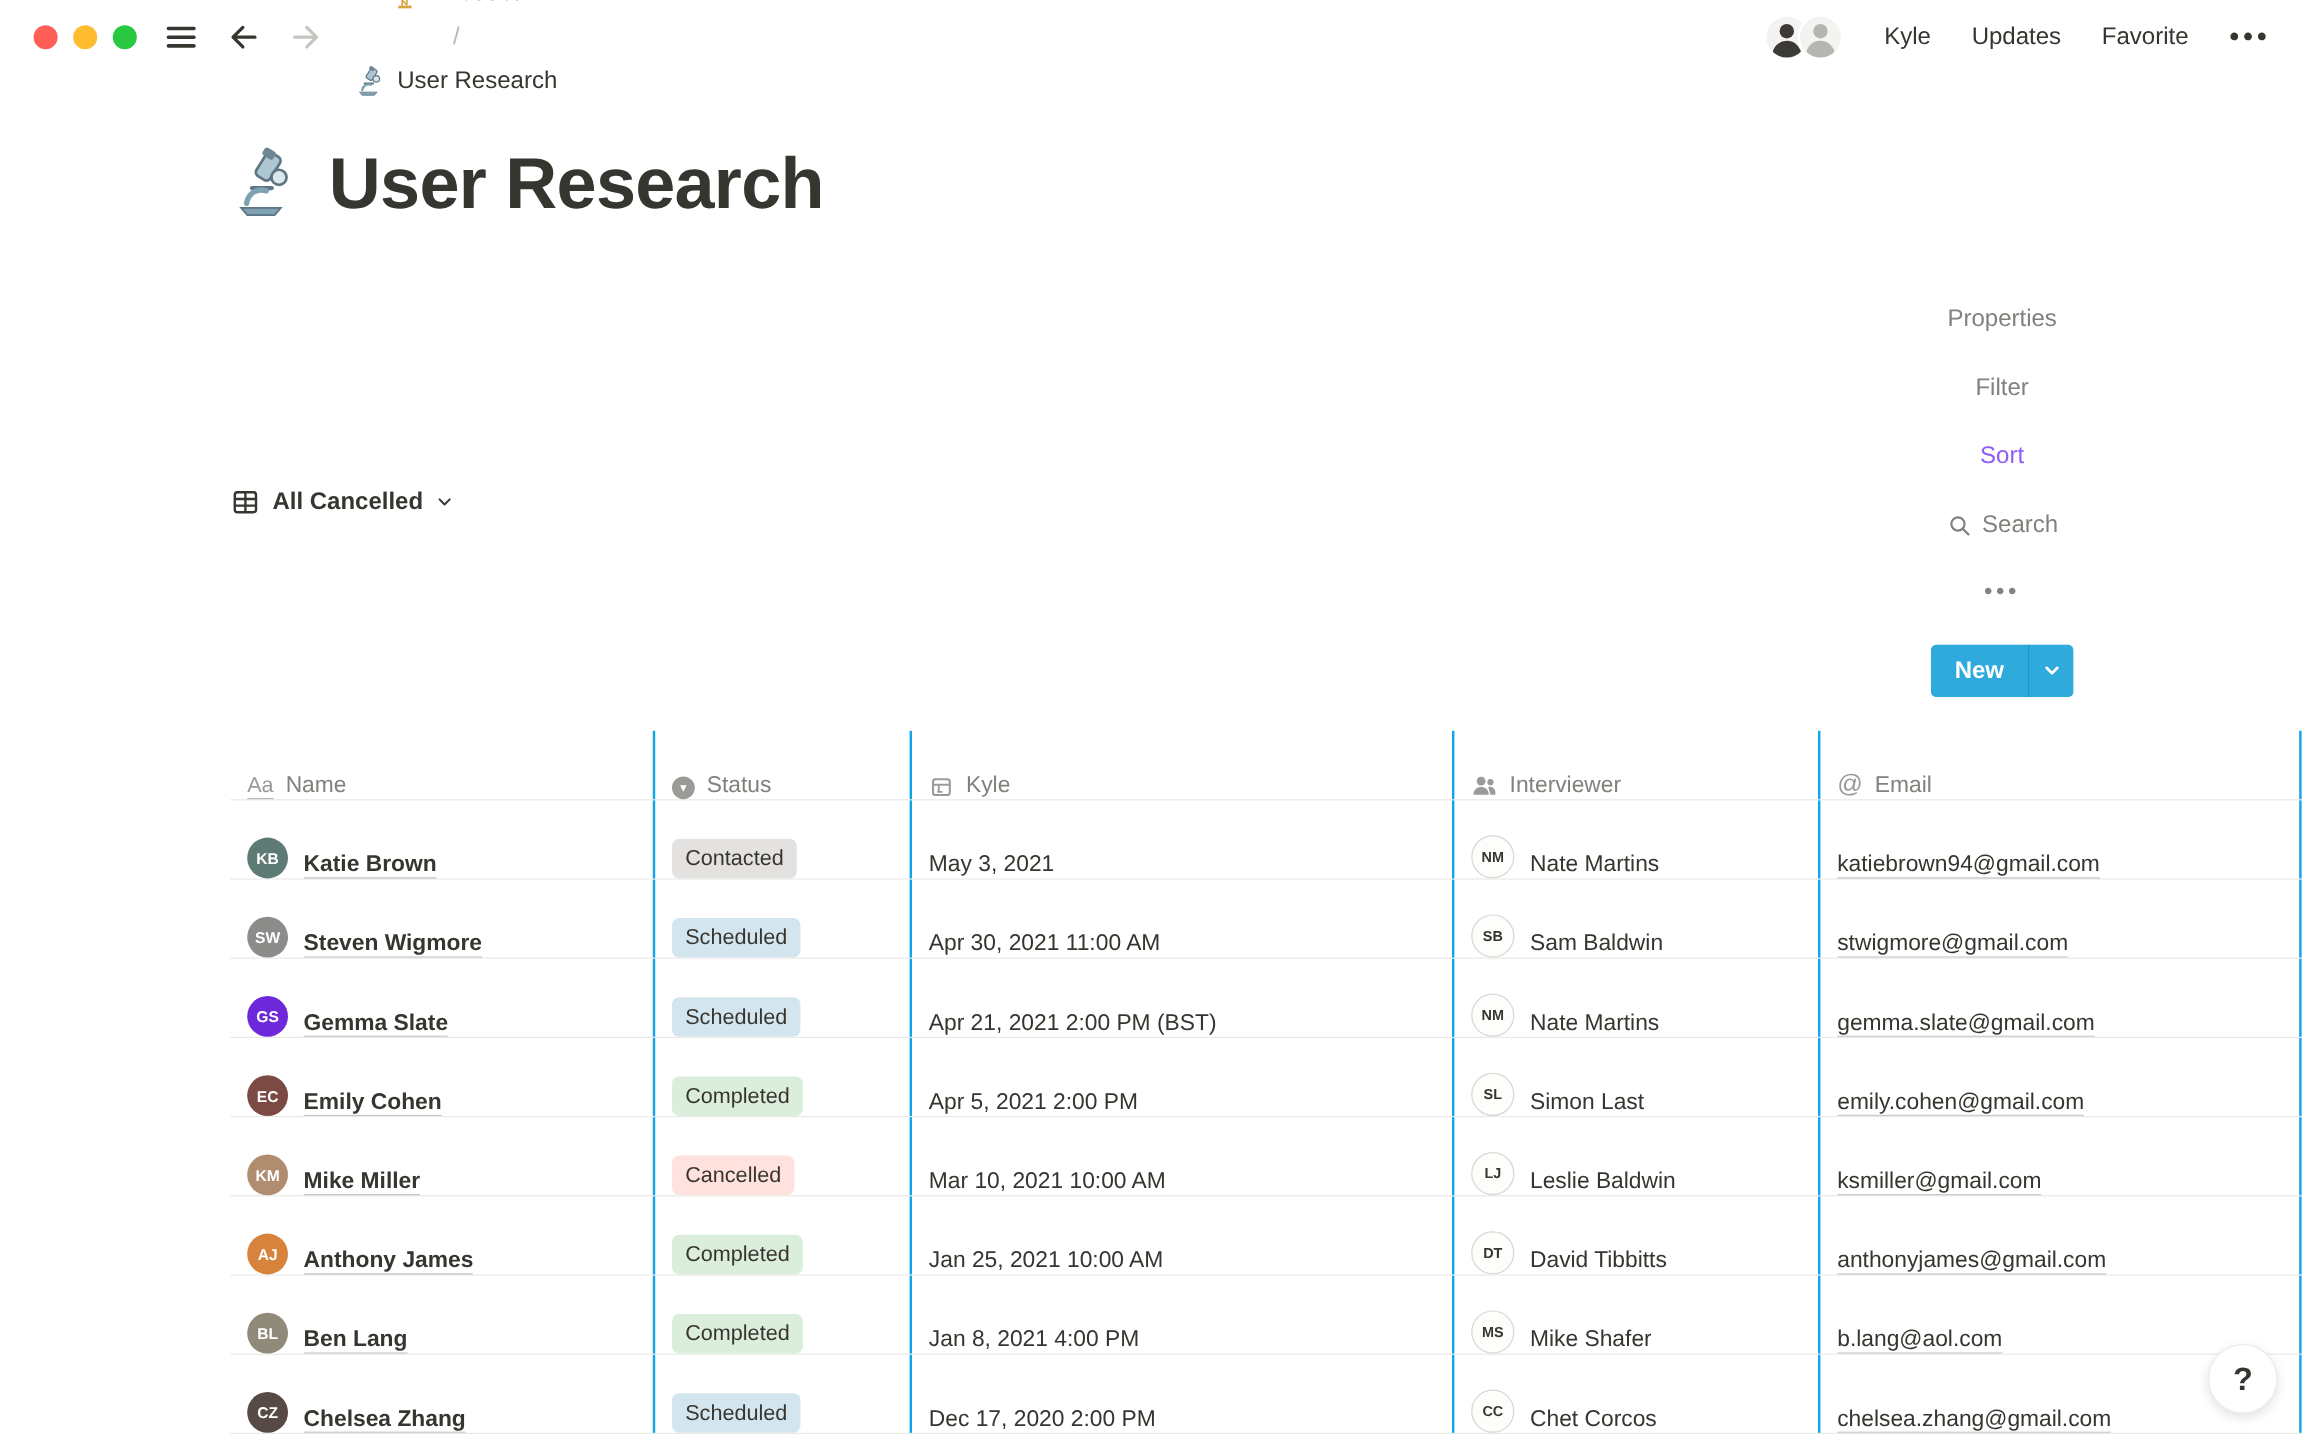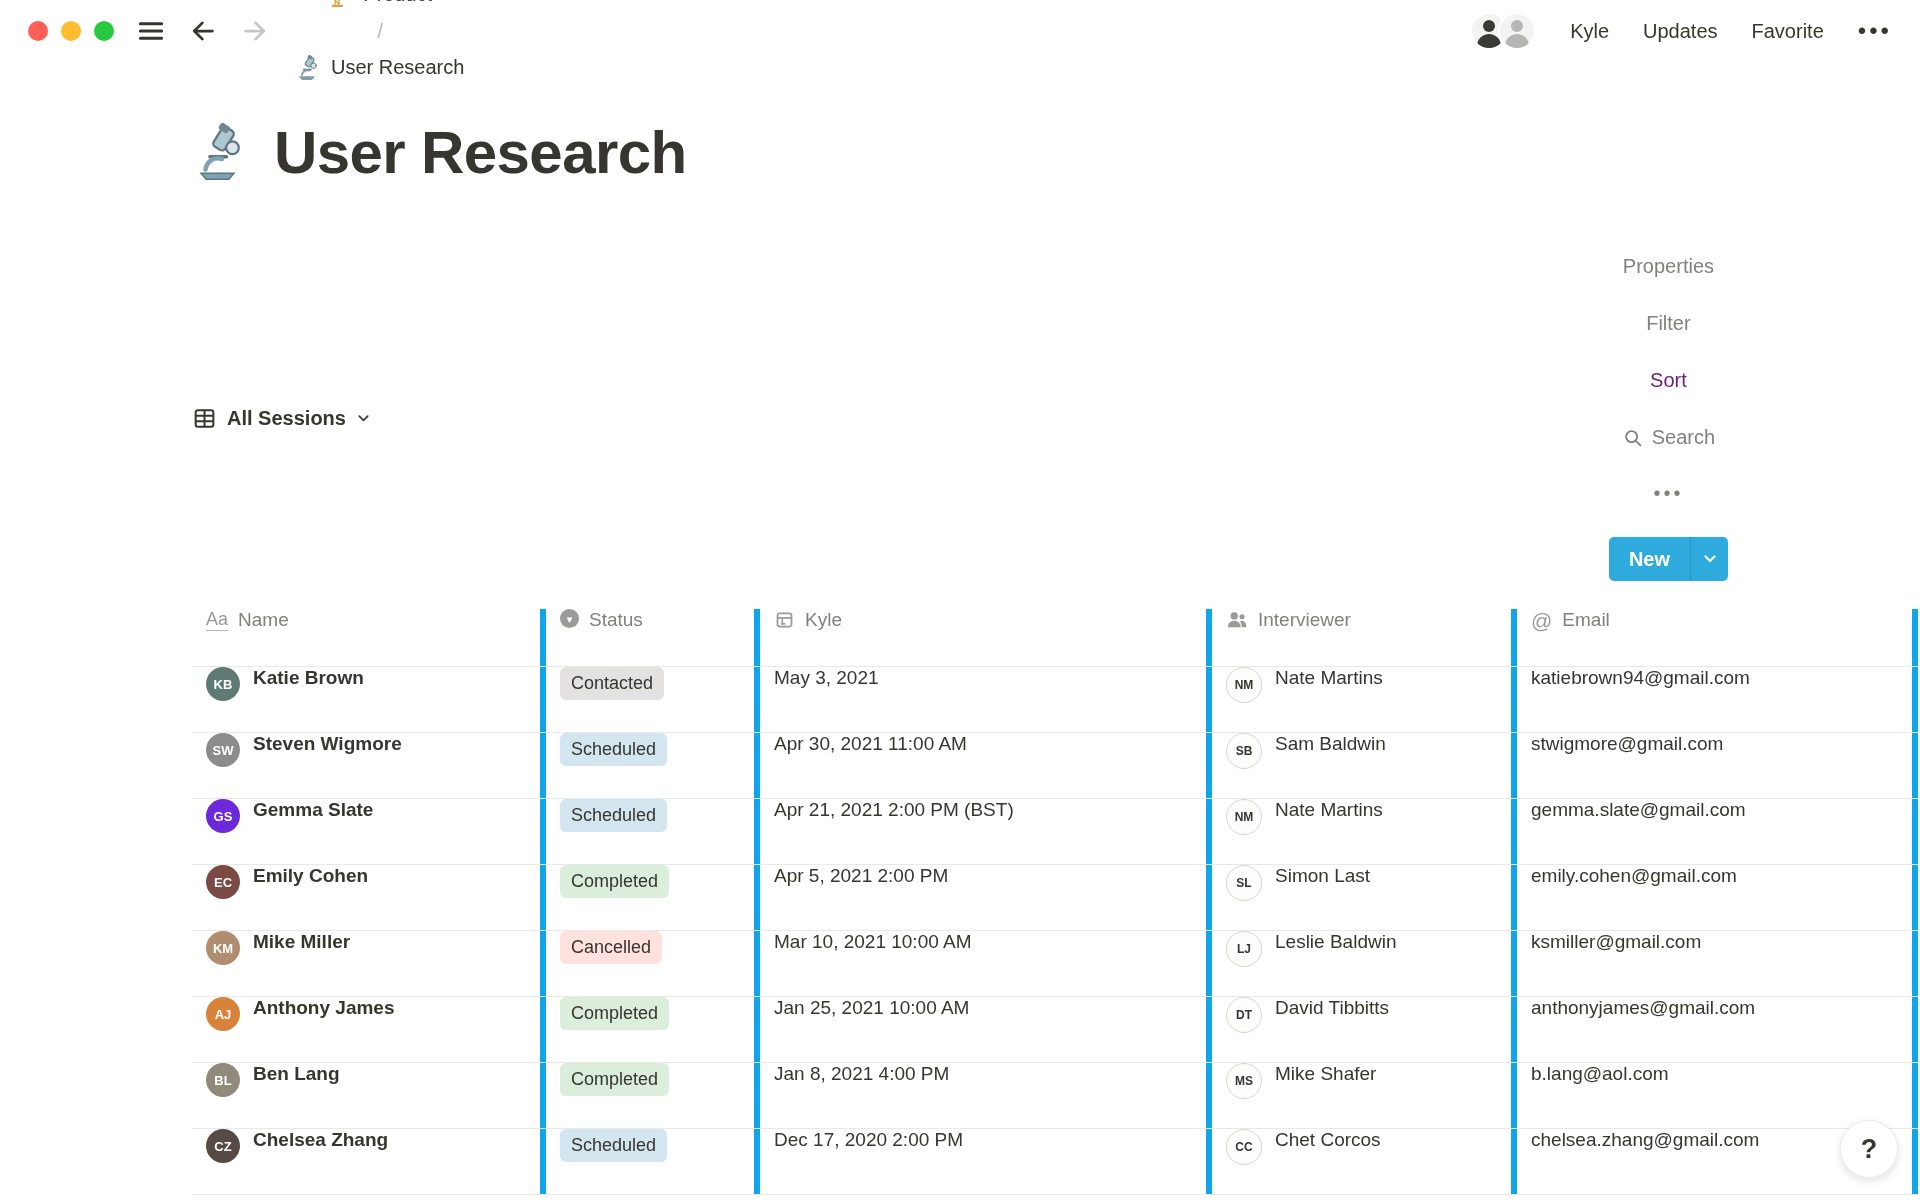--- a/index.html
+++ b/index.html
@@ -42,21 +42,21 @@
   .toolbar-right { margin-left:auto; display:flex; align-items:center; gap:34px; font-size:20px; color:#82817D;flex-direction:column; }
   .tool-item { display:flex; align-items:center; gap:8px; cursor:pointer; }
   .new-btn { display:flex; height:44px; border-radius:5px; overflow:hidden; cursor:pointer; }
   .new-main { display:flex; align-items:center; padding:0 20px; color:#fff; font-size:20px; font-weight:700; }
   .new-chevron { width:38px; display:flex; align-items:center; justify-content:center;
     border-left:1px solid rgba(9,71,97,0.22); }
 
   
   .db-table { width:1726px; margin-top:28px; }
   .grid-row { display:grid; grid-template-columns:354px 214px 452px 305px 401px; }
-  .cell { display:flex; align-items:flex-start; padding:0 14px; border-right:6px solid #0ea5e9; min-width:0; }
+  .cell { display:flex; align-items:flex-end; padding:0 14px; border-right:2px solid #0ea5e9; min-width:0; }
   .header-row { height:58px; border-bottom:1px solid #E9E9E7; }
   .header-cell { color:#82817D; font-size:19px; gap:10px; cursor:pointer; }
   .h-icon { display:flex; align-items:center; color:#9B9A97; }
   .ic-aa { font-size:18px; border-bottom:1.5px solid #B9B8B5; line-height:1.15; }
   .ic-at { font-size:21px; }
   .ic-select { width:19px; height:19px; border-radius:50%; background:#9B9A97; color:#fff;
     display:flex; align-items:center; justify-content:center; font-size:11px; line-height:1; padding-top:1px; }
   .body-row { height:66px; border-bottom:1px solid #E9E9E7; }
   .row-avatar { flex:none; width:34px; height:34px; border-radius:50%; margin-right:13px; color:#fff;
     font-size:13px; font-weight:700; display:flex; align-items:center; justify-content:center; }
@@ -181,32 +181,32 @@
   </div>
 
   <div class="toolbar">
     <div class="view-switch">
       <span>
         <svg width="25" height="25" viewBox="0 0 24 24" fill="none" stroke="#37352F" stroke-width="1.9">
             <rect x="3.5" y="4" width="17" height="16" rx="2.2"></rect>
             <path d="M3.5 9.4 h17 M3.5 14.7 h17 M12 4 v16"></path>
           </svg>
       </span>
-      <span>All Sessions</span>
+      <span>All Cancelled</span>
       <span>
         <svg width="15" height="15" viewBox="0 0 16 16" fill="none" stroke="#37352F" stroke-width="1.8" stroke-linecap="round" stroke-linejoin="round">
             <path d="M3.5 5.5 L8 10 l4.5-4.5"></path>
           </svg>
       </span>
     </div>
 
     <div class="toolbar-right">
       <span class="tool-item">Properties</span>
       <span class="tool-item">Filter</span>
-      <span class="tool-item" style="color: #701a75;">Sort</span>
+      <span class="tool-item" style="color: #8b5cf6;">Sort</span>
       <span class="tool-item">
         <span>
           <svg width="22" height="22" viewBox="0 0 24 24" fill="none" stroke="#82817D" stroke-width="2">
               <circle cx="10.5" cy="10.5" r="6"></circle>
               <path d="M15.3 15.3 L20 20" stroke-linecap="round"></path>
             </svg>
         </span>
         <span>Search</span>
       </span>
       <span class="dots" style="color:#82817D; font-size:20px;">•••</span>

